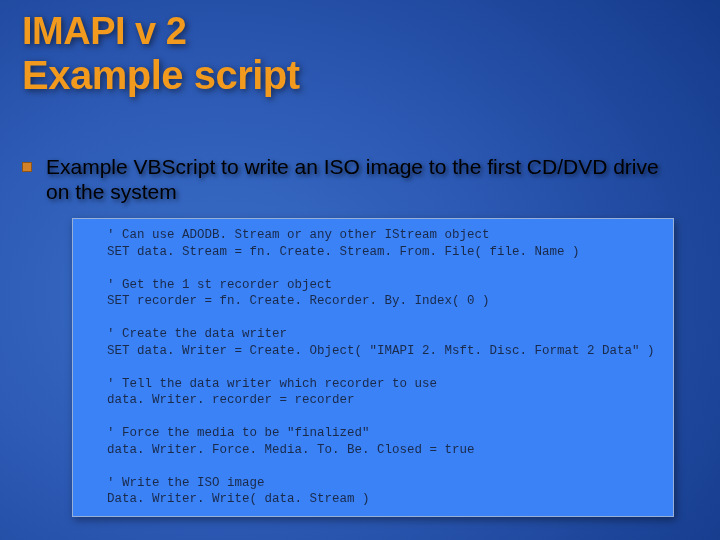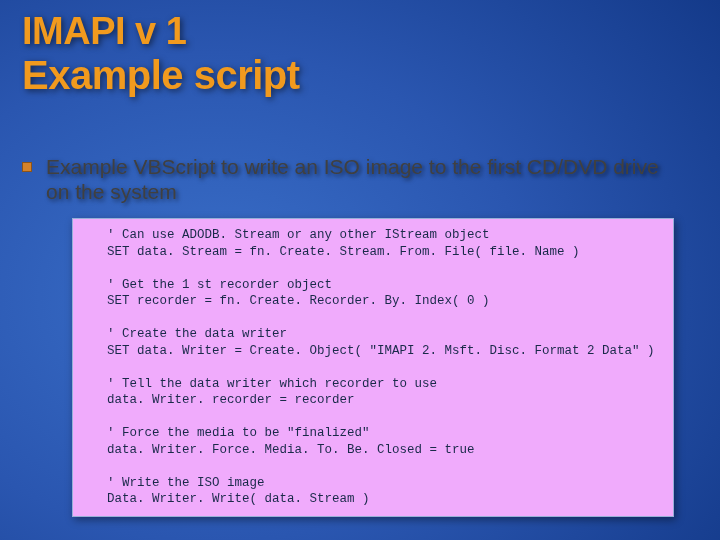--- a/index.html
+++ b/index.html
@@ -37,44 +37,44 @@
   .bullet {
     width: 10px; height: 10px;
     background: #d4822a;
     margin: 8px 14px 0 0;
     flex: 0 0 auto;
     border: 1px solid rgba(0,0,0,0.35);
   }
   .body-text {
     font-size: 21px;
     line-height: 1.2;
-    color: #404040;
+    color: #000000;
     text-shadow: 2px 2px 4px rgba(0,0,0,0.6);
     max-width: 640px;
   }
   .code-box {
     margin: 14px 0 0 72px;
     width: 602px;
-    background: #f0abfc;
+    background: #3b82f6;
     border: 1px solid #97b0d8;
     padding: 8px 12px 8px 34px;
     box-shadow: 2px 3px 8px rgba(0,0,0,0.4);
   }
   .code-box pre {
     font-family: "Courier New", monospace;
     font-size: 12.5px;
     line-height: 1.32;
     color: #1a2a4a;
     white-space: pre;
   }
 </style>
 </head>
 <body>
 
-<div class="title">IMAPI v 1</div>
+<div class="title">IMAPI v 2</div>
 <div class="subtitle">Example script</div>
 
 <div class="body-row">
   <div class="bullet"></div>
   <div class="body-text">Example VBScript to write an ISO image to the first CD/DVD drive on the system</div>
 </div>
 
 <div class="code-box">
   <pre>' Can use ADODB. Stream or any other IStream object
 SET data. Stream = fn. Create. Stream. From. File( file. Name )

